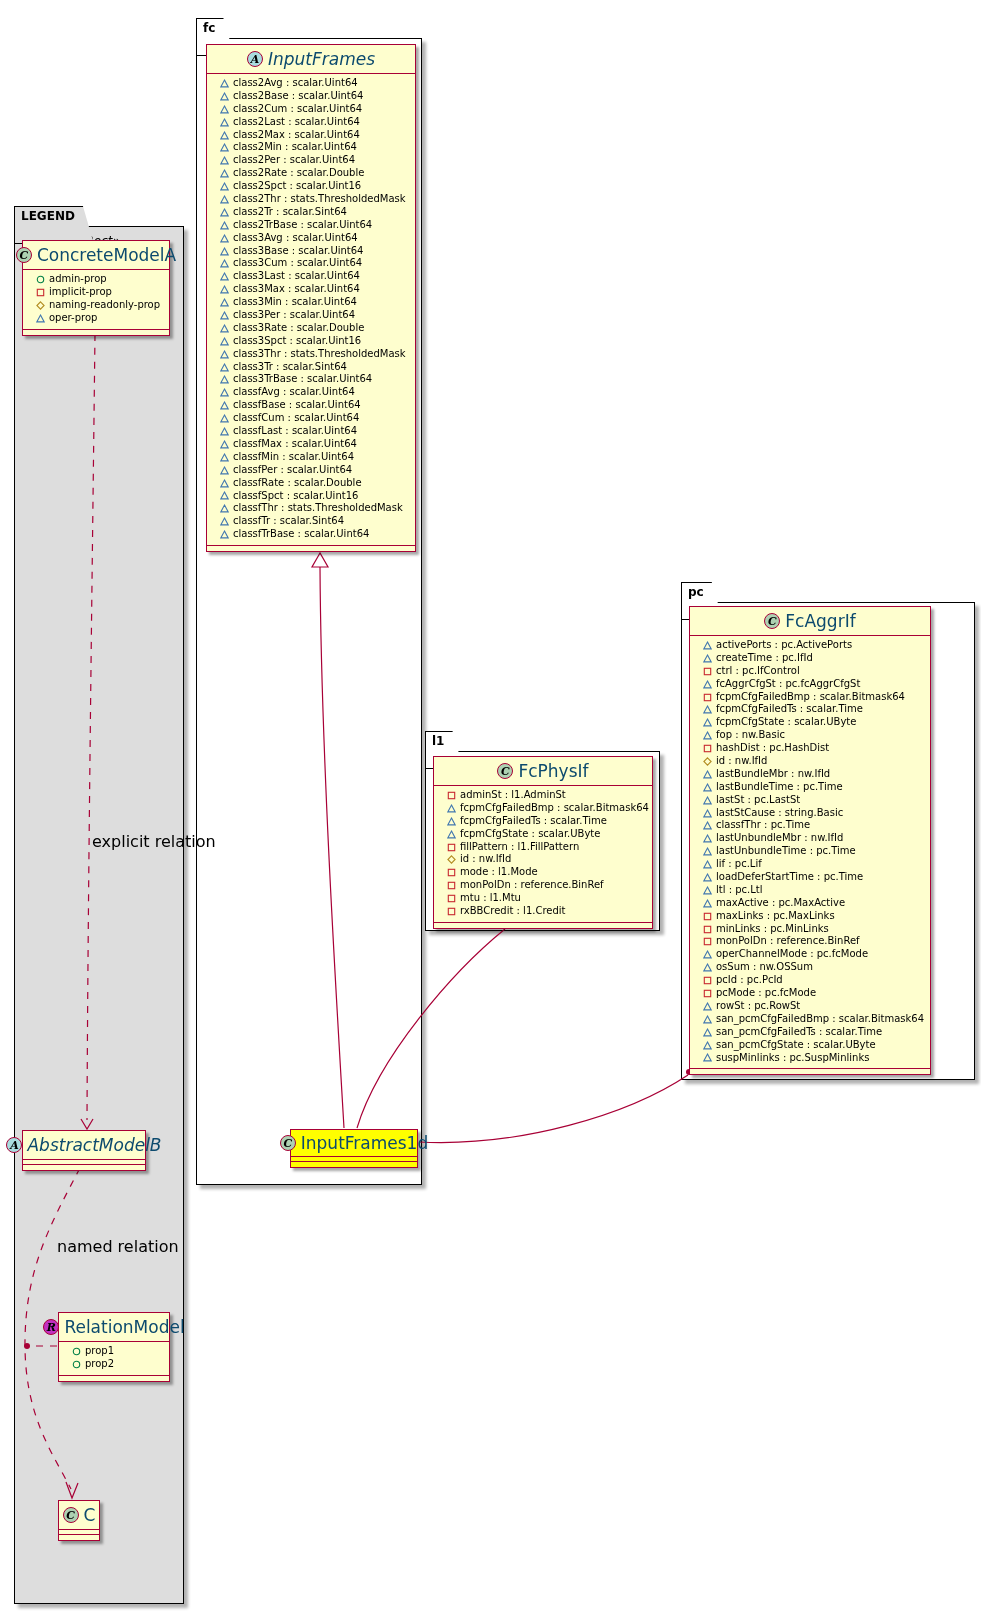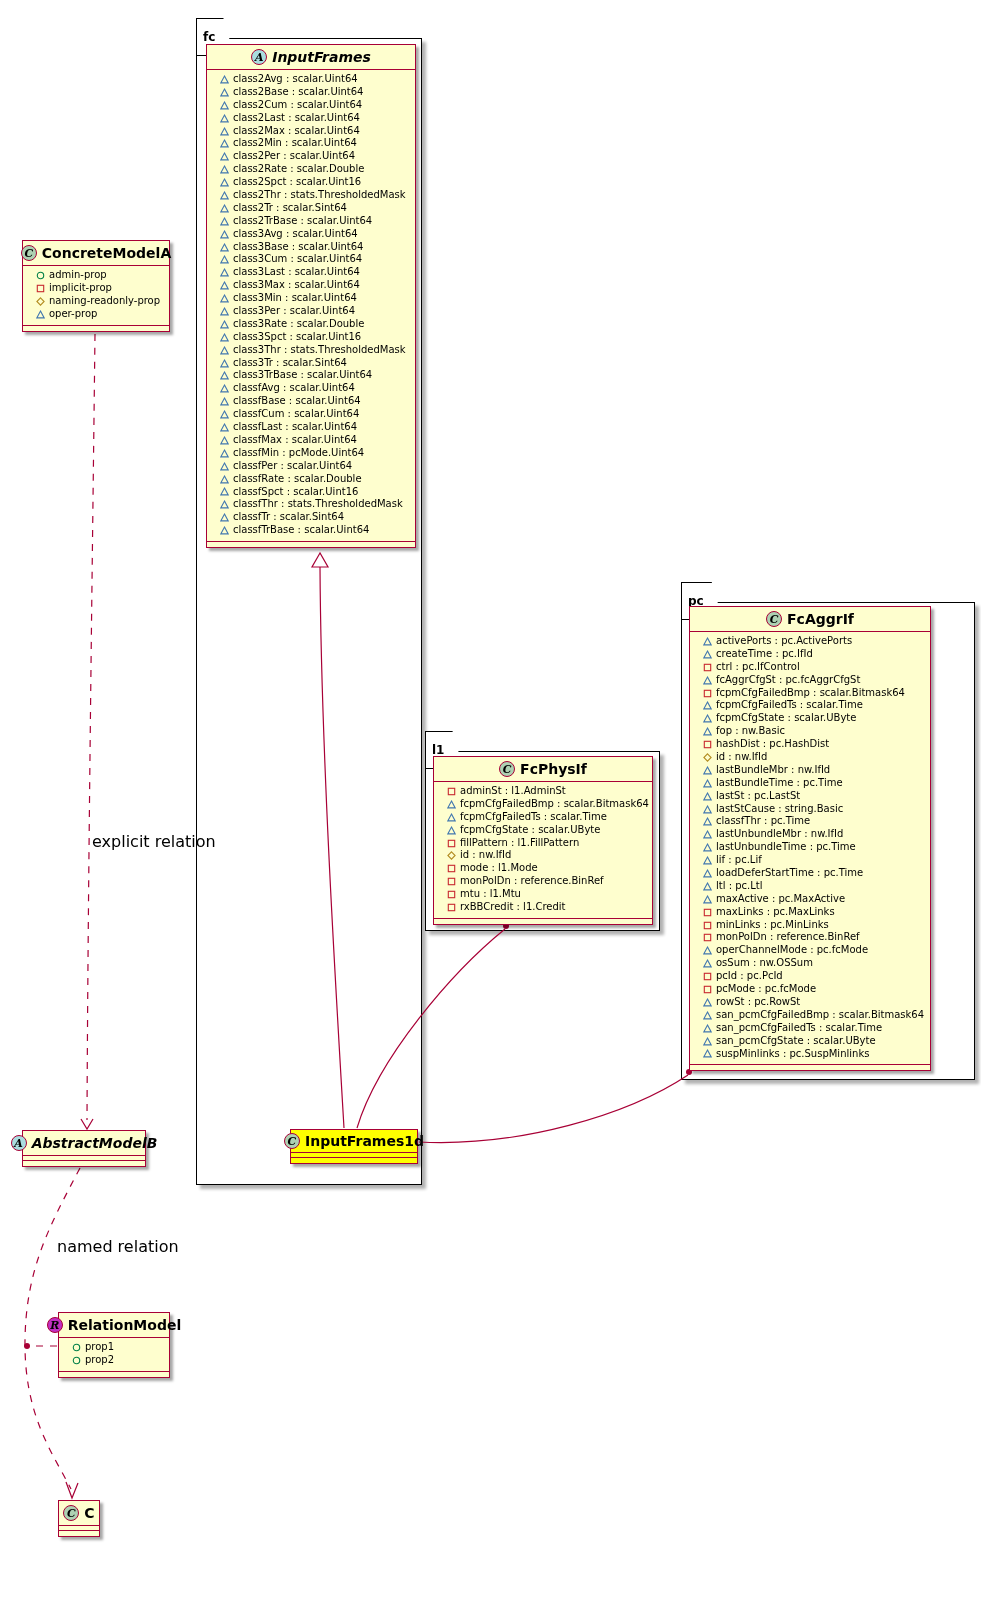--- a/index.html
+++ b/index.html
@@ -5,21 +5,21 @@
   * { margin:0; padding:0; box-sizing:border-box; }
   body { background:#ffffff; font-family:"DejaVu Sans", sans-serif; }
   #canvas { position:relative; width:981px; height:1611px; background:#fff; overflow:hidden; }
 
   
   .pkg { position:absolute; z-index:1; }
   .pkg-tab {
     position:absolute; left:0; top:0; height:38px;
     background:#fff; border:1.5px solid #000;
     font-weight:bold; font-size:12px; line-height:17px;
-    padding:10px 18px 0 6px;
+    padding:1px 18px 0 6px;
     clip-path: polygon(0 0, calc(100% - 11px) 0, 100% 100%, 0 100%);
     z-index:3;
   }
   .pkg-body {
     position:absolute; left:0; top:20px; right:0; bottom:0;
     border:1.5px solid #000; background:#fff;
     box-shadow:4px 4px 3px rgba(0,0,0,0.3);
   }
   .pkg-legend .pkg-tab  { background:var(--legend-bg); }
   .pkg-legend .pkg-body { background:var(--legend-bg); }
@@ -54,39 +54,44 @@
   .spot {
     width:16px; height:16px; border-radius:50%;
     border:1px solid var(--class-border);
     display:flex; align-items:center; justify-content:center;
     font-family:"DejaVu Serif", serif; font-style:italic; font-weight:bold;
     font-size:11px; flex:0 0 16px; color:#000;
   }
   .spot-a { background:var(--spot-abstract); }
   .spot-c { background:var(--spot-class); }
   .spot-r { background:var(--spot-relation); }
-  .cls-name { font-size:14px; font-weight:bold; color:#000000; }
+  .cls-name { font-size:17px; font-weight:normal; color:#0c4a6e; }
   .abstract .cls-name { font-style:italic; }
   .cls-fields {
     padding:3px 6px 4px 13px;
     border-bottom:1px solid var(--class-border);
     overflow:hidden;
   }
   .cls-methods { height:5px; }
   .empty-strip  { height:5px; border-bottom:1px solid var(--class-border); }
   .empty-strip2 { height:5px; }
   .frow { display:flex; align-items:center; gap:4px; height:12.9px; white-space:nowrap; }
   .frow svg { flex:0 0 9px; }
   .flabel { font-size:10px; color:#000; line-height:12.9px; }
 </style>
 </head>
 <body>
 
 <div id="canvas">
 
+  <div class="pkg pkg-legend" style="left:14px;top:206px;width:170px;height:1398px">
+    <div class="pkg-body"></div>
+    <div class="pkg-tab">LEGEND</div>
+    <div class="stereotype">«Rect»</div>
+  </div>
 
   <div class="pkg" style="left:196px;top:18px;width:226px;height:1167px">
     <div class="pkg-body"></div>
     <div class="pkg-tab">fc</div>
   </div>
 
   <div class="pkg" style="left:425px;top:731px;width:235px;height:200px">
     <div class="pkg-body"></div>
     <div class="pkg-tab">l1</div>
   </div>
@@ -365,21 +370,21 @@
         <div class="frow">
           <svg width="9" height="9" viewBox="0 0 9 9" style="fill:none;stroke:#4177AF;stroke-width:1.1">
             <path d="M4.5 1.1 L8.2 7.9 L0.8 7.9 Z"></path>
           </svg>
           <span class="flabel">classfMax : scalar.Uint64</span>
         </div>
         <div class="frow">
           <svg width="9" height="9" viewBox="0 0 9 9" style="fill:none;stroke:#4177AF;stroke-width:1.1">
             <path d="M4.5 1.1 L8.2 7.9 L0.8 7.9 Z"></path>
           </svg>
-          <span class="flabel">classfMin : pcMode.Uint64</span>
+          <span class="flabel">classfMin : scalar.Uint64</span>
         </div>
         <div class="frow">
           <svg width="9" height="9" viewBox="0 0 9 9" style="fill:none;stroke:#4177AF;stroke-width:1.1">
             <path d="M4.5 1.1 L8.2 7.9 L0.8 7.9 Z"></path>
           </svg>
           <span class="flabel">classfPer : scalar.Uint64</span>
         </div>
         <div class="frow">
           <svg width="9" height="9" viewBox="0 0 9 9" style="fill:none;stroke:#4177AF;stroke-width:1.1">
             <path d="M4.5 1.1 L8.2 7.9 L0.8 7.9 Z"></path>

